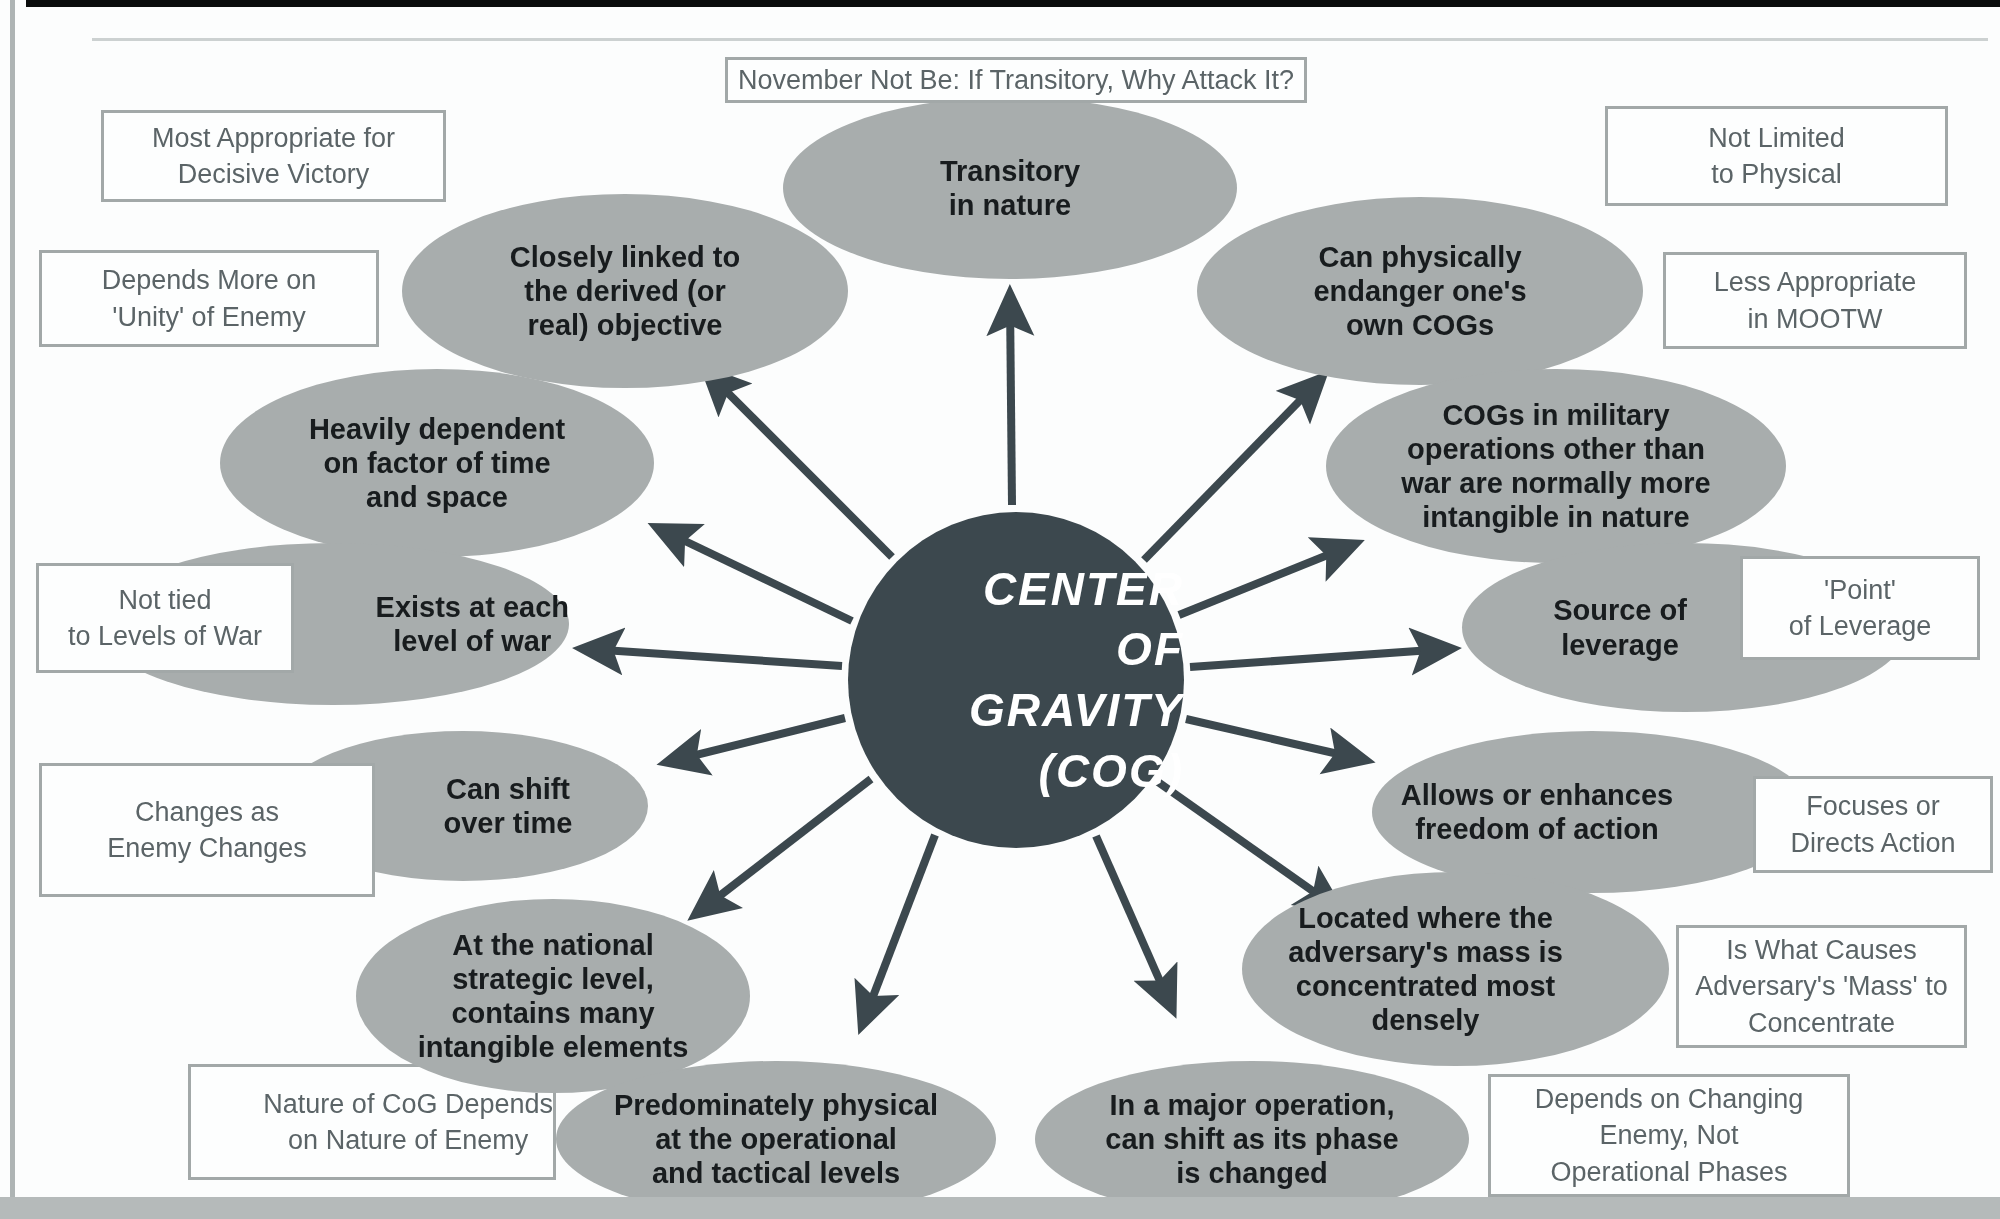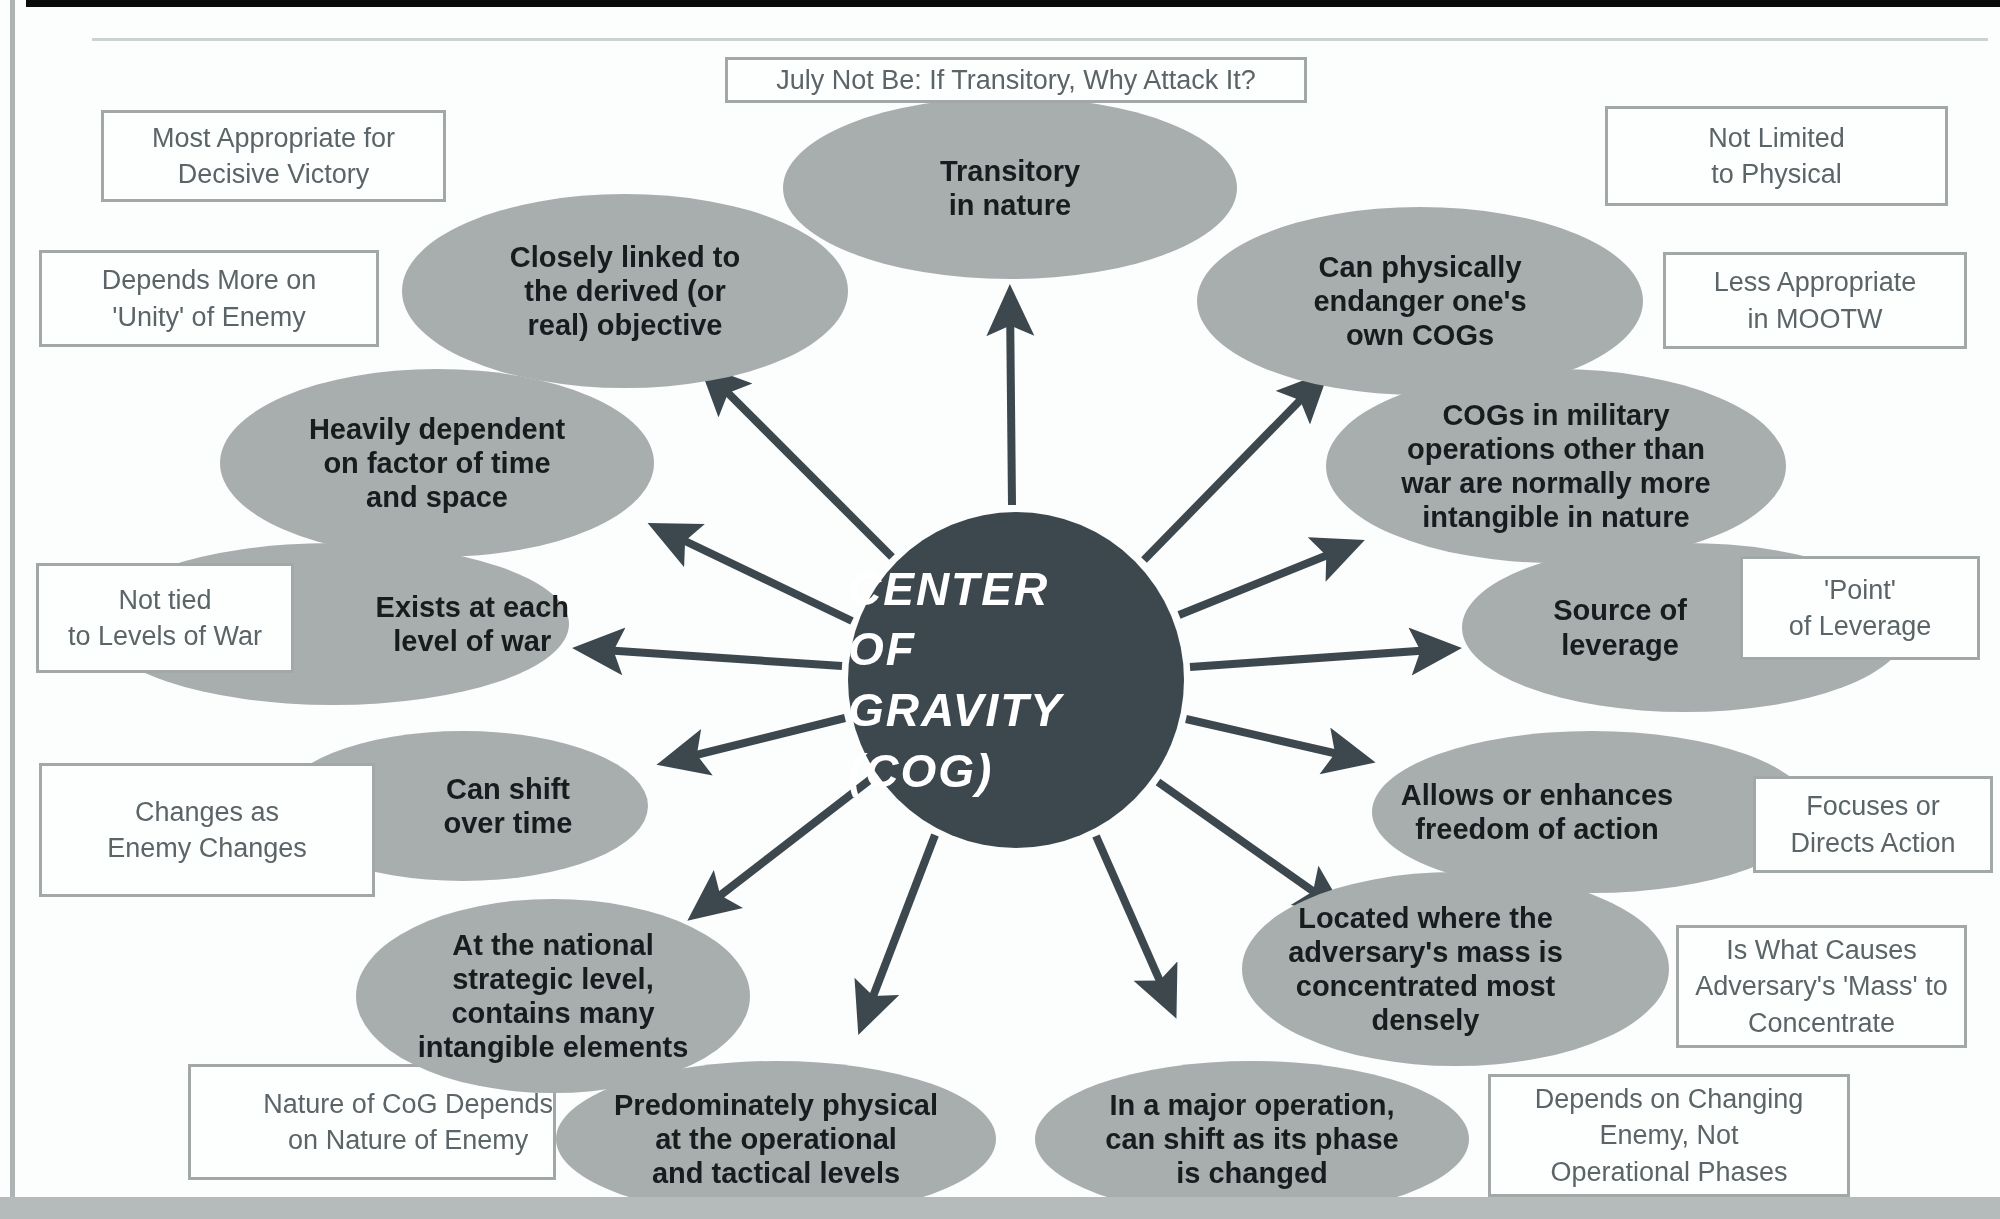--- a/index.html
+++ b/index.html
@@ -50,21 +50,21 @@
     color:#5b6467;
   }
   .note-box.behind{z-index:1;justify-content:flex-end;}
 
   
   .center-circle{
     position:absolute;
     left:848px;top:512px;width:336px;height:336px;
     background:#3c484e;
     border-radius:50%;
-    display:flex;flex-direction:column;align-items:flex-start;justify-content:center;
+    display:flex;flex-direction:column;align-items:flex-end;justify-content:center;
     z-index:3;
   }
   .center-circle span{
     color:#ffffff;
     font-weight:bold;
     font-style:italic;
     font-size:46px;
     line-height:1.32;
     letter-spacing:2px;
   }
@@ -113,21 +113,21 @@
 
   <div class="ellipse" style="left:783px;top:97px;width:454px;height:182px;">
     <span>Transitory
 in nature</span>
   </div>
   <div class="ellipse" style="left:402px;top:194px;width:446px;height:194px;">
     <span>Closely linked to
 the derived (or
 real) objective</span>
   </div>
-  <div class="ellipse" style="left:1197px;top:207px;width:446px;height:188px;">
+  <div class="ellipse" style="left:1197px;top:197px;width:446px;height:188px;">
     <span>Can physically
 endanger one's
 own COGs</span>
   </div>
   <div class="ellipse" style="left:220px;top:369px;width:434px;height:188px;">
     <span>Heavily dependent
 on factor of time
 and space</span>
   </div>
   <div class="ellipse" style="left:1326px;top:369px;width:460px;height:194px;font-size:25px;">
@@ -169,21 +169,21 @@
 at the operational
 and tactical levels</span>
   </div>
   <div class="ellipse" style="left:1035px;top:1061px;width:434px;height:156px;">
     <span>In a major operation,
 can shift as its phase
 is changed</span>
   </div>
 
   <div class="note-box" style="left:725px;top:57px;width:582px;height:46px;">
-    <span>July Not Be: If Transitory, Why Attack It?</span>
+    <span>November Not Be: If Transitory, Why Attack It?</span>
   </div>
   <div class="note-box" style="left:1605px;top:106px;width:343px;height:100px;">
     <span>Not Limited
 to Physical</span>
   </div>
   <div class="note-box" style="left:101px;top:110px;width:345px;height:92px;">
     <span>Most Appropriate for
 Decisive Victory</span>
   </div>
   <div class="note-box" style="left:39px;top:250px;width:340px;height:97px;">

